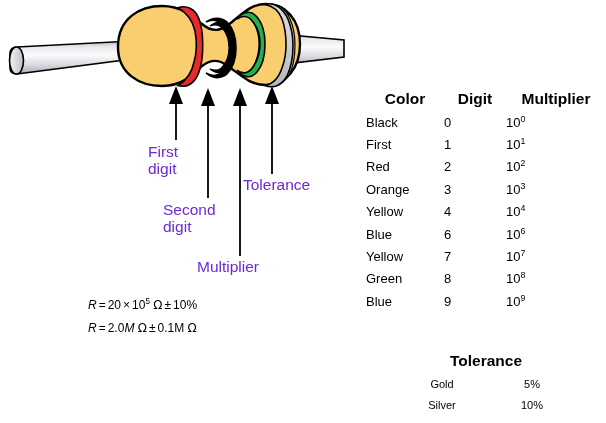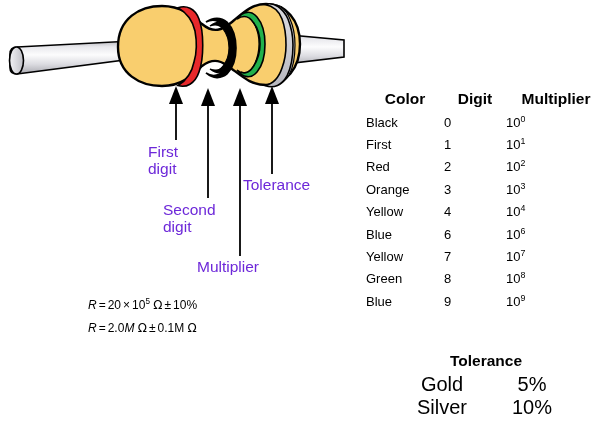--- a/index.html
+++ b/index.html
@@ -106,21 +106,21 @@
     font-size: 15.5px;
     margin-bottom: 3px;
   }
   #tolerance-table table {
     border-collapse: collapse;
     width: 180px;
     font-size: 15.5px;
   }
   #tolerance-table td {
     height: 21px;
-    font-size: 20px;
+    font-size: 11px;
     padding: 0;
   }
   .tol-name { width: 92px; text-align: center; }
   .tol-val  { width: 88px; text-align: center; }
 </style>
 </head>
 <body>
 
 <div id="figure">
 

